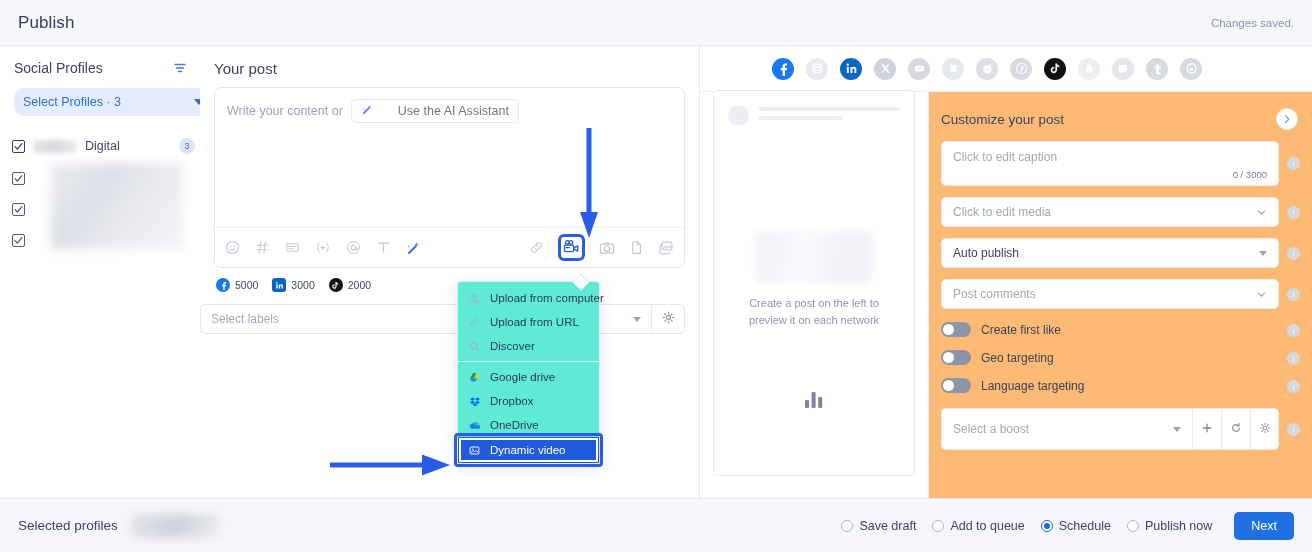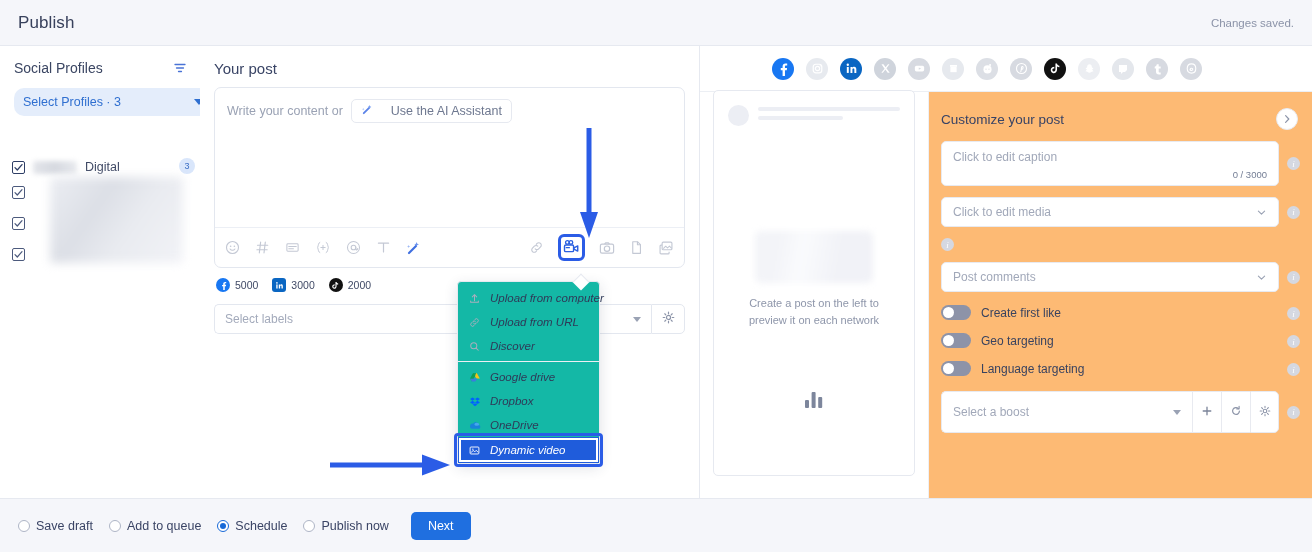--- a/index.html
+++ b/index.html
@@ -47,21 +47,21 @@
   .select-profiles {
     margin:8px 14px 0 14px; height:28px; border-radius:10px;
     background:#e4edfb; display:flex; align-items:center; justify-content:space-between;
     padding:0 9px; font-size:12.5px; color:#2f6fd0; cursor:pointer;
   }
   .caret-down {
     width:0;height:0;border-left:5px solid transparent;border-right:5px solid transparent;
     border-top:6px solid #2f6fd0;
   }
   .group-row {
-    display:flex; align-items:flex-end; padding:0 12px; height:28px; margin-top:30px; gap:8px;
+    display:flex; align-items:center; padding:0 12px; height:28px; margin-top:16px; gap:8px;
   }
   .cb {
     width:13px;height:13px;border:1.4px solid #2f3f66;border-radius:2px;
     display:inline-flex;align-items:center;justify-content:center;flex:0 0 auto;background:#fff;
   }
   .cb.sub { border-color:#4c5a7d; }
   .cb svg { display:block; }
   .blur-pill {
     height:13px; border-radius:3px;
     background:linear-gradient(90deg,#e3e5ea,#d6d9e0,#e8eaee);
@@ -84,56 +84,56 @@
   
   .center-title { font-size:15px; color:#394465; padding:14px 0 0 14px; }
   .editor-box {
     margin:10px 14px 0 14px; height:181px; border:1px solid #e3e7ef; border-radius:7px;
     position:relative; background:#fff;
   }
   .editor-placeholder {
     display:flex; align-items:center; gap:8px; padding:11px 12px; font-size:12.5px; color:#9aa2b4;
   }
   .ai-btn {
-    display:inline-flex; align-items:center; gap:17px;
+    display:inline-flex; align-items:center; gap:24px;
     border:1px solid #e6e9f0; border-radius:5px; padding:3px 9px;
     font-size:12.5px; color:#6e7890; background:#fff; cursor:pointer;
   }
   .toolbar {
     position:absolute; left:0; right:0; bottom:0; height:40px;
     border-top:1px solid #eceff5;
     display:flex; align-items:center; justify-content:space-between; padding:0 10px;
   }
   .tool-group { display:flex; align-items:center; gap:15px; }
   .tool { color:#c3c8d4; display:inline-flex; align-items:center; cursor:pointer; }
   .tool.magic { color:#3f6fe0; }
   .tool.highlighted {
     color:#2a5fe0; border:3px solid #2b5ce6; border-radius:6px;
     padding:2px; background:#fff;
   }
   .counters { display:flex; align-items:center; gap:14px; padding:10px 0 0 16px; }
   .counter { display:flex; align-items:center; gap:5px; font-size:10.5px; color:#404a66; }
   .soc-dot { width:14px;height:14px;border-radius:50%;display:inline-flex;align-items:center;justify-content:center; }
-  .labels-row { margin:12px 14px 0 14px; display:flex; height:30px; }
+  .labels-row { margin:12px 14px 0 0; display:flex; height:30px; }
   .labels-input {
     flex:1; border:1px solid #e3e7ef; border-right:none; border-radius:5px 0 0 5px;
     display:flex; align-items:center; justify-content:space-between; padding:0 10px;
     font-size:12px; color:#a3aabb; background:#fff;
   }
   .caret-sm { width:0;height:0;border-left:4px solid transparent;border-right:4px solid transparent;border-top:5px solid #9aa2b4; }
   .labels-gear {
     width:34px; border:1px solid #e3e7ef; border-radius:0 5px 5px 0;
     display:flex;align-items:center;justify-content:center; color:#8d95a9; background:#fff; cursor:pointer;
   }
 
   
   .media-menu {
     position:absolute; left:457px; top:281px; width:143px;
-    background:#14b8a6; border:1px solid #e6e9f0; border-radius:4px;
-    box-shadow:0 4px 14px rgba(40,50,80,.14); z-index:40; padding:4px 0 0 0;font-style:italic;
+    background:#5eead4; border:1px solid #e6e9f0; border-radius:4px;
+    box-shadow:0 4px 14px rgba(40,50,80,.14); z-index:40; padding:4px 0 0 0;
   }
   .media-menu:before {
     content:""; position:absolute; top:-6px; left:117px; width:11px;height:11px;
     background:#fff; border-left:1px solid #e6e9f0; border-top:1px solid #e6e9f0;
     transform: rotate(45deg);
   }
   .mi {
     display:flex; align-items:center; gap:9px; height:24px; padding:0 10px;
     font-size:11.5px; color:#2f3a58; cursor:pointer; white-space:nowrap;
   }
@@ -712,20 +712,24 @@
           <span class="chev-d">
             <svg width="11" height="11" viewBox="0 0 12 12">
                 <path d="M2.6 4.4L6 7.8l3.4-3.4" stroke="#9aa2b4" stroke-width="1.2" fill="none" stroke-linecap="round" stroke-linejoin="round"></path>
               </svg>
           </span>
         </div>
         <span class="info-i">i</span>
       </div>
 
       <div class="fld-row">
+        <div class="fld">
+          <span class="val">Auto publish</span>
+          <span class="caret-sm"></span>
+        </div>
         <span class="info-i">i</span>
       </div>
 
       <div class="fld-row">
         <div class="fld">
           <span>Post comments</span>
           <span class="chev-d">
             <svg width="11" height="11" viewBox="0 0 12 12">
                 <path d="M2.6 4.4L6 7.8l3.4-3.4" stroke="#9aa2b4" stroke-width="1.2" fill="none" stroke-linecap="round" stroke-linejoin="round"></path>
               </svg>
@@ -779,20 +783,24 @@
                 </svg>
             </span>
           </div>
         </div>
         <span class="info-i">i</span>
       </div>
     </div>
   </div>
 
   <div class="bottombar">
+    <div class="bb-left">
+      <span class="bb-label">Selected profiles</span>
+      <span class="bb-blur"></span>
+    </div>
     <div class="bb-right">
       <span class="radio-opt">
         <span class="radio"></span>
         <span>Save draft</span>
       </span>
       <span class="radio-opt">
         <span class="radio"></span>
         <span>Add to queue</span>
       </span>
       <span class="radio-opt">

